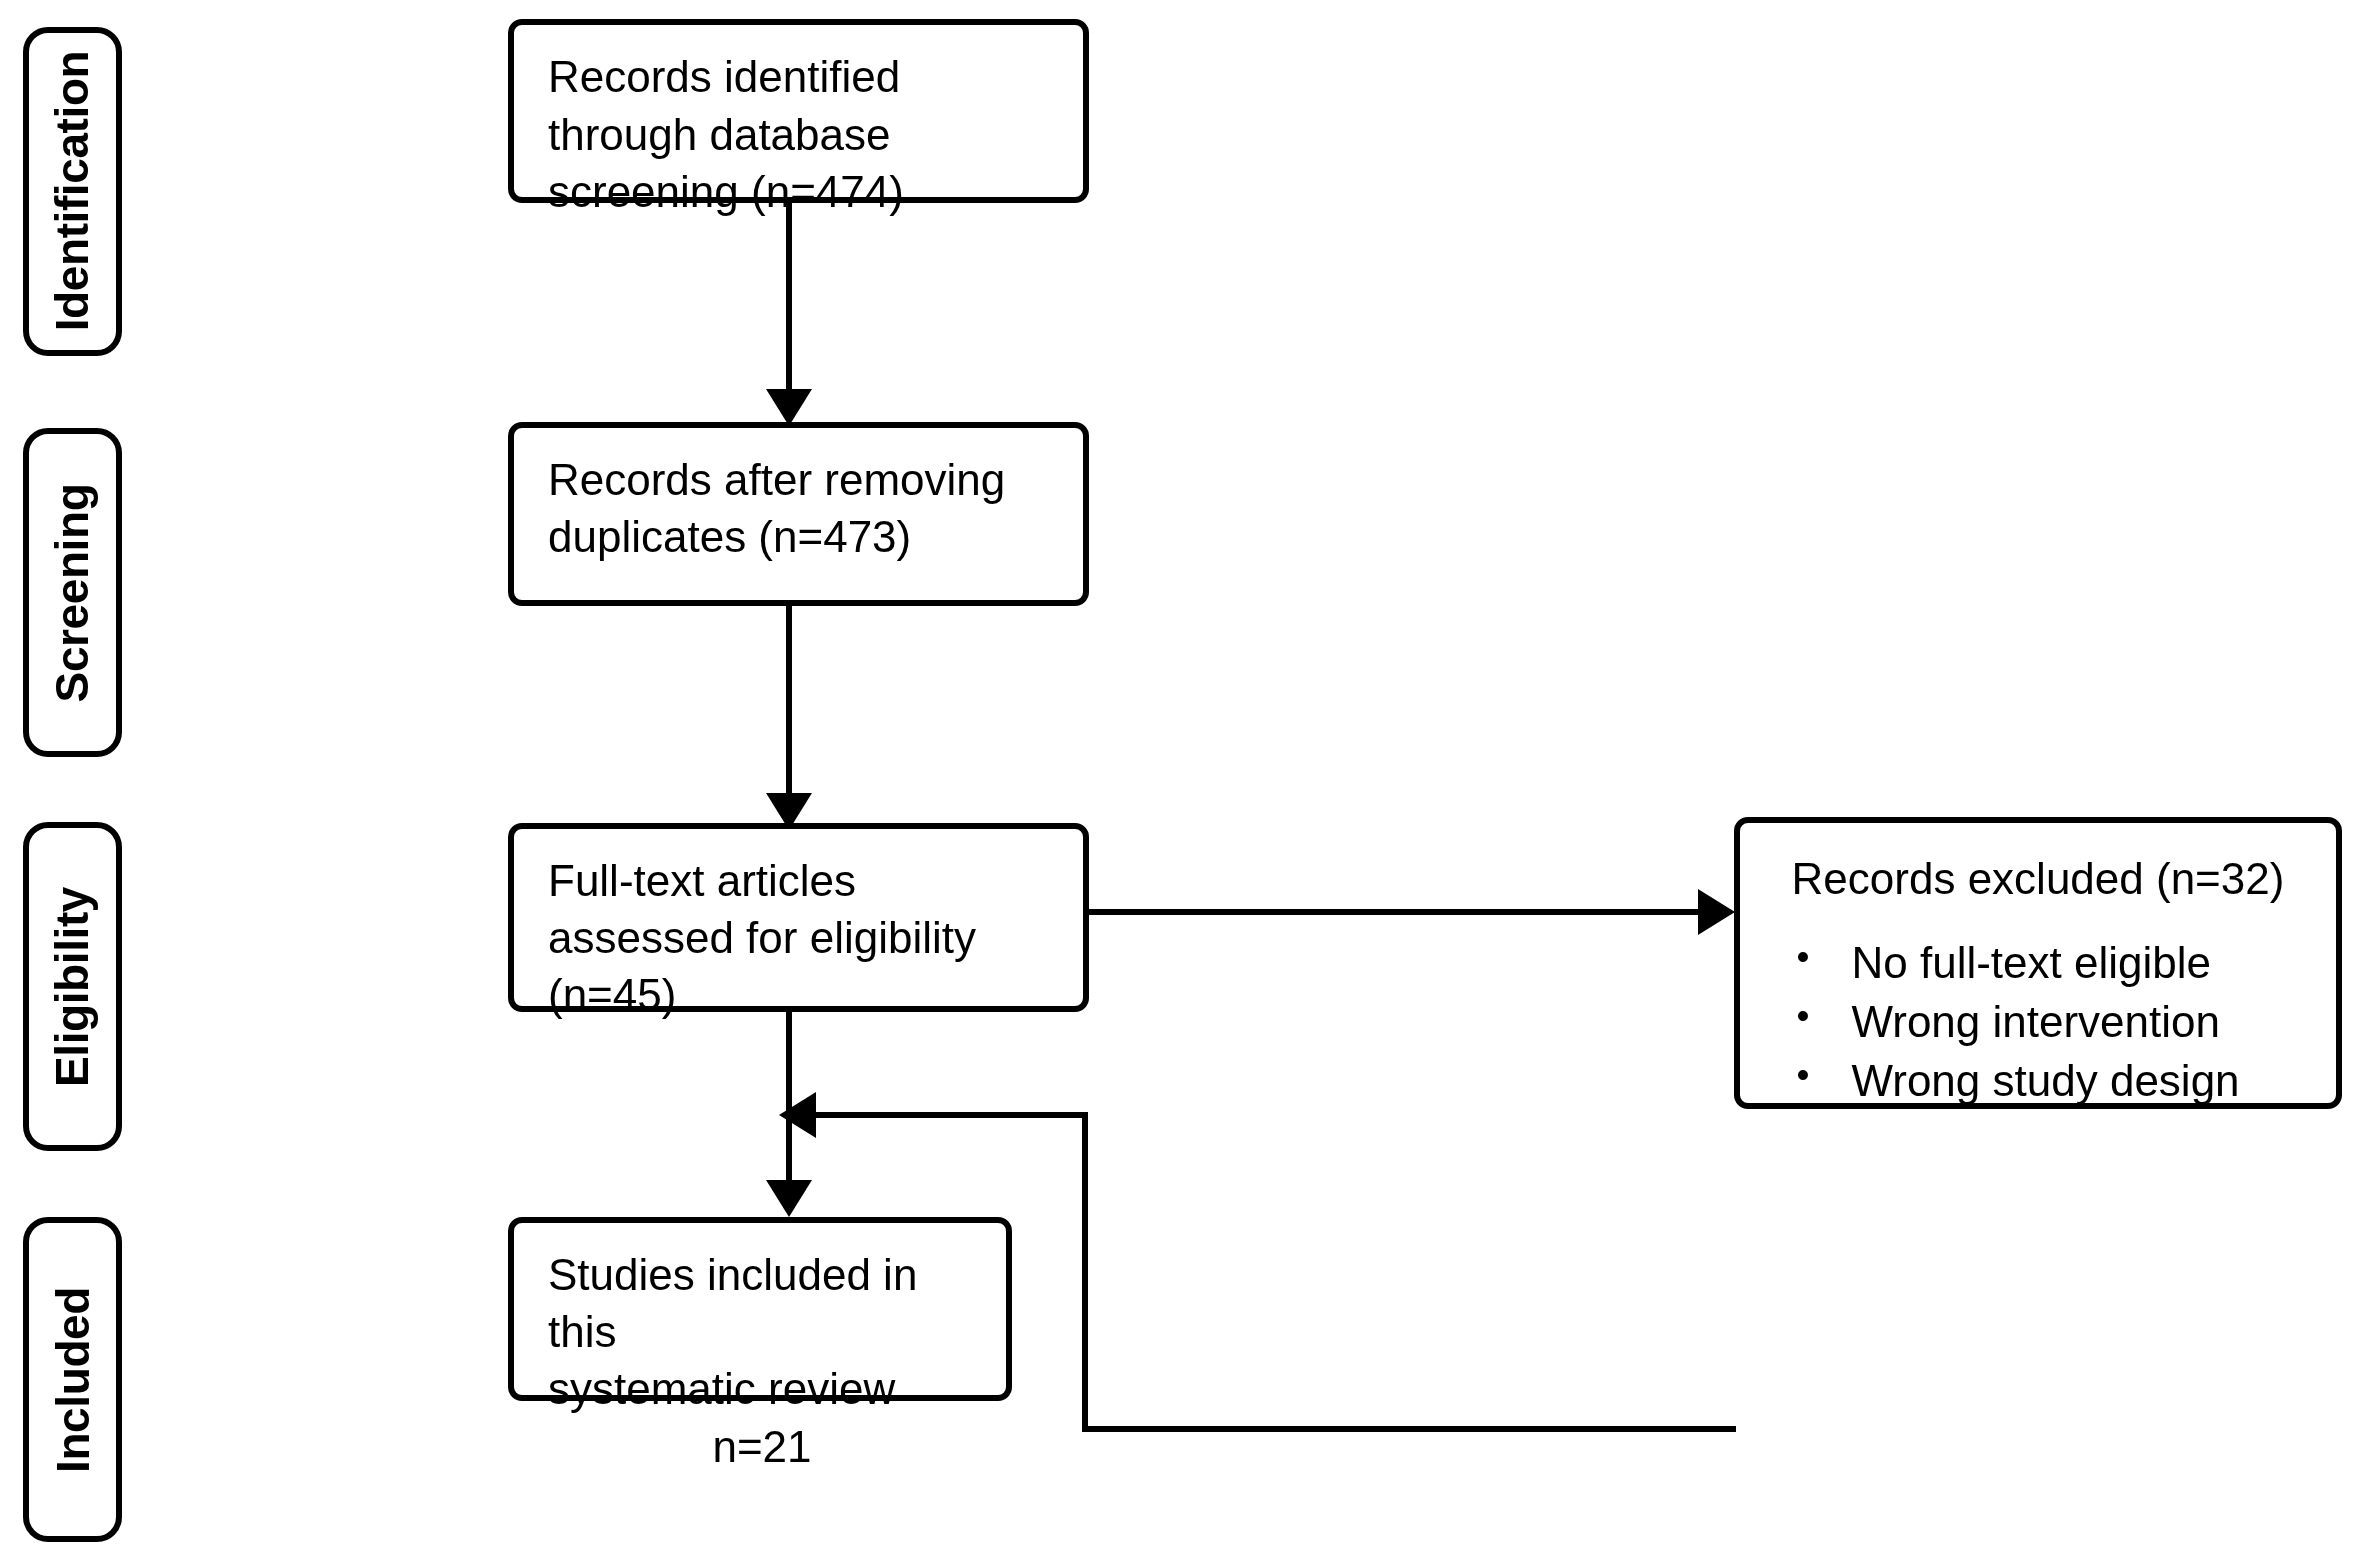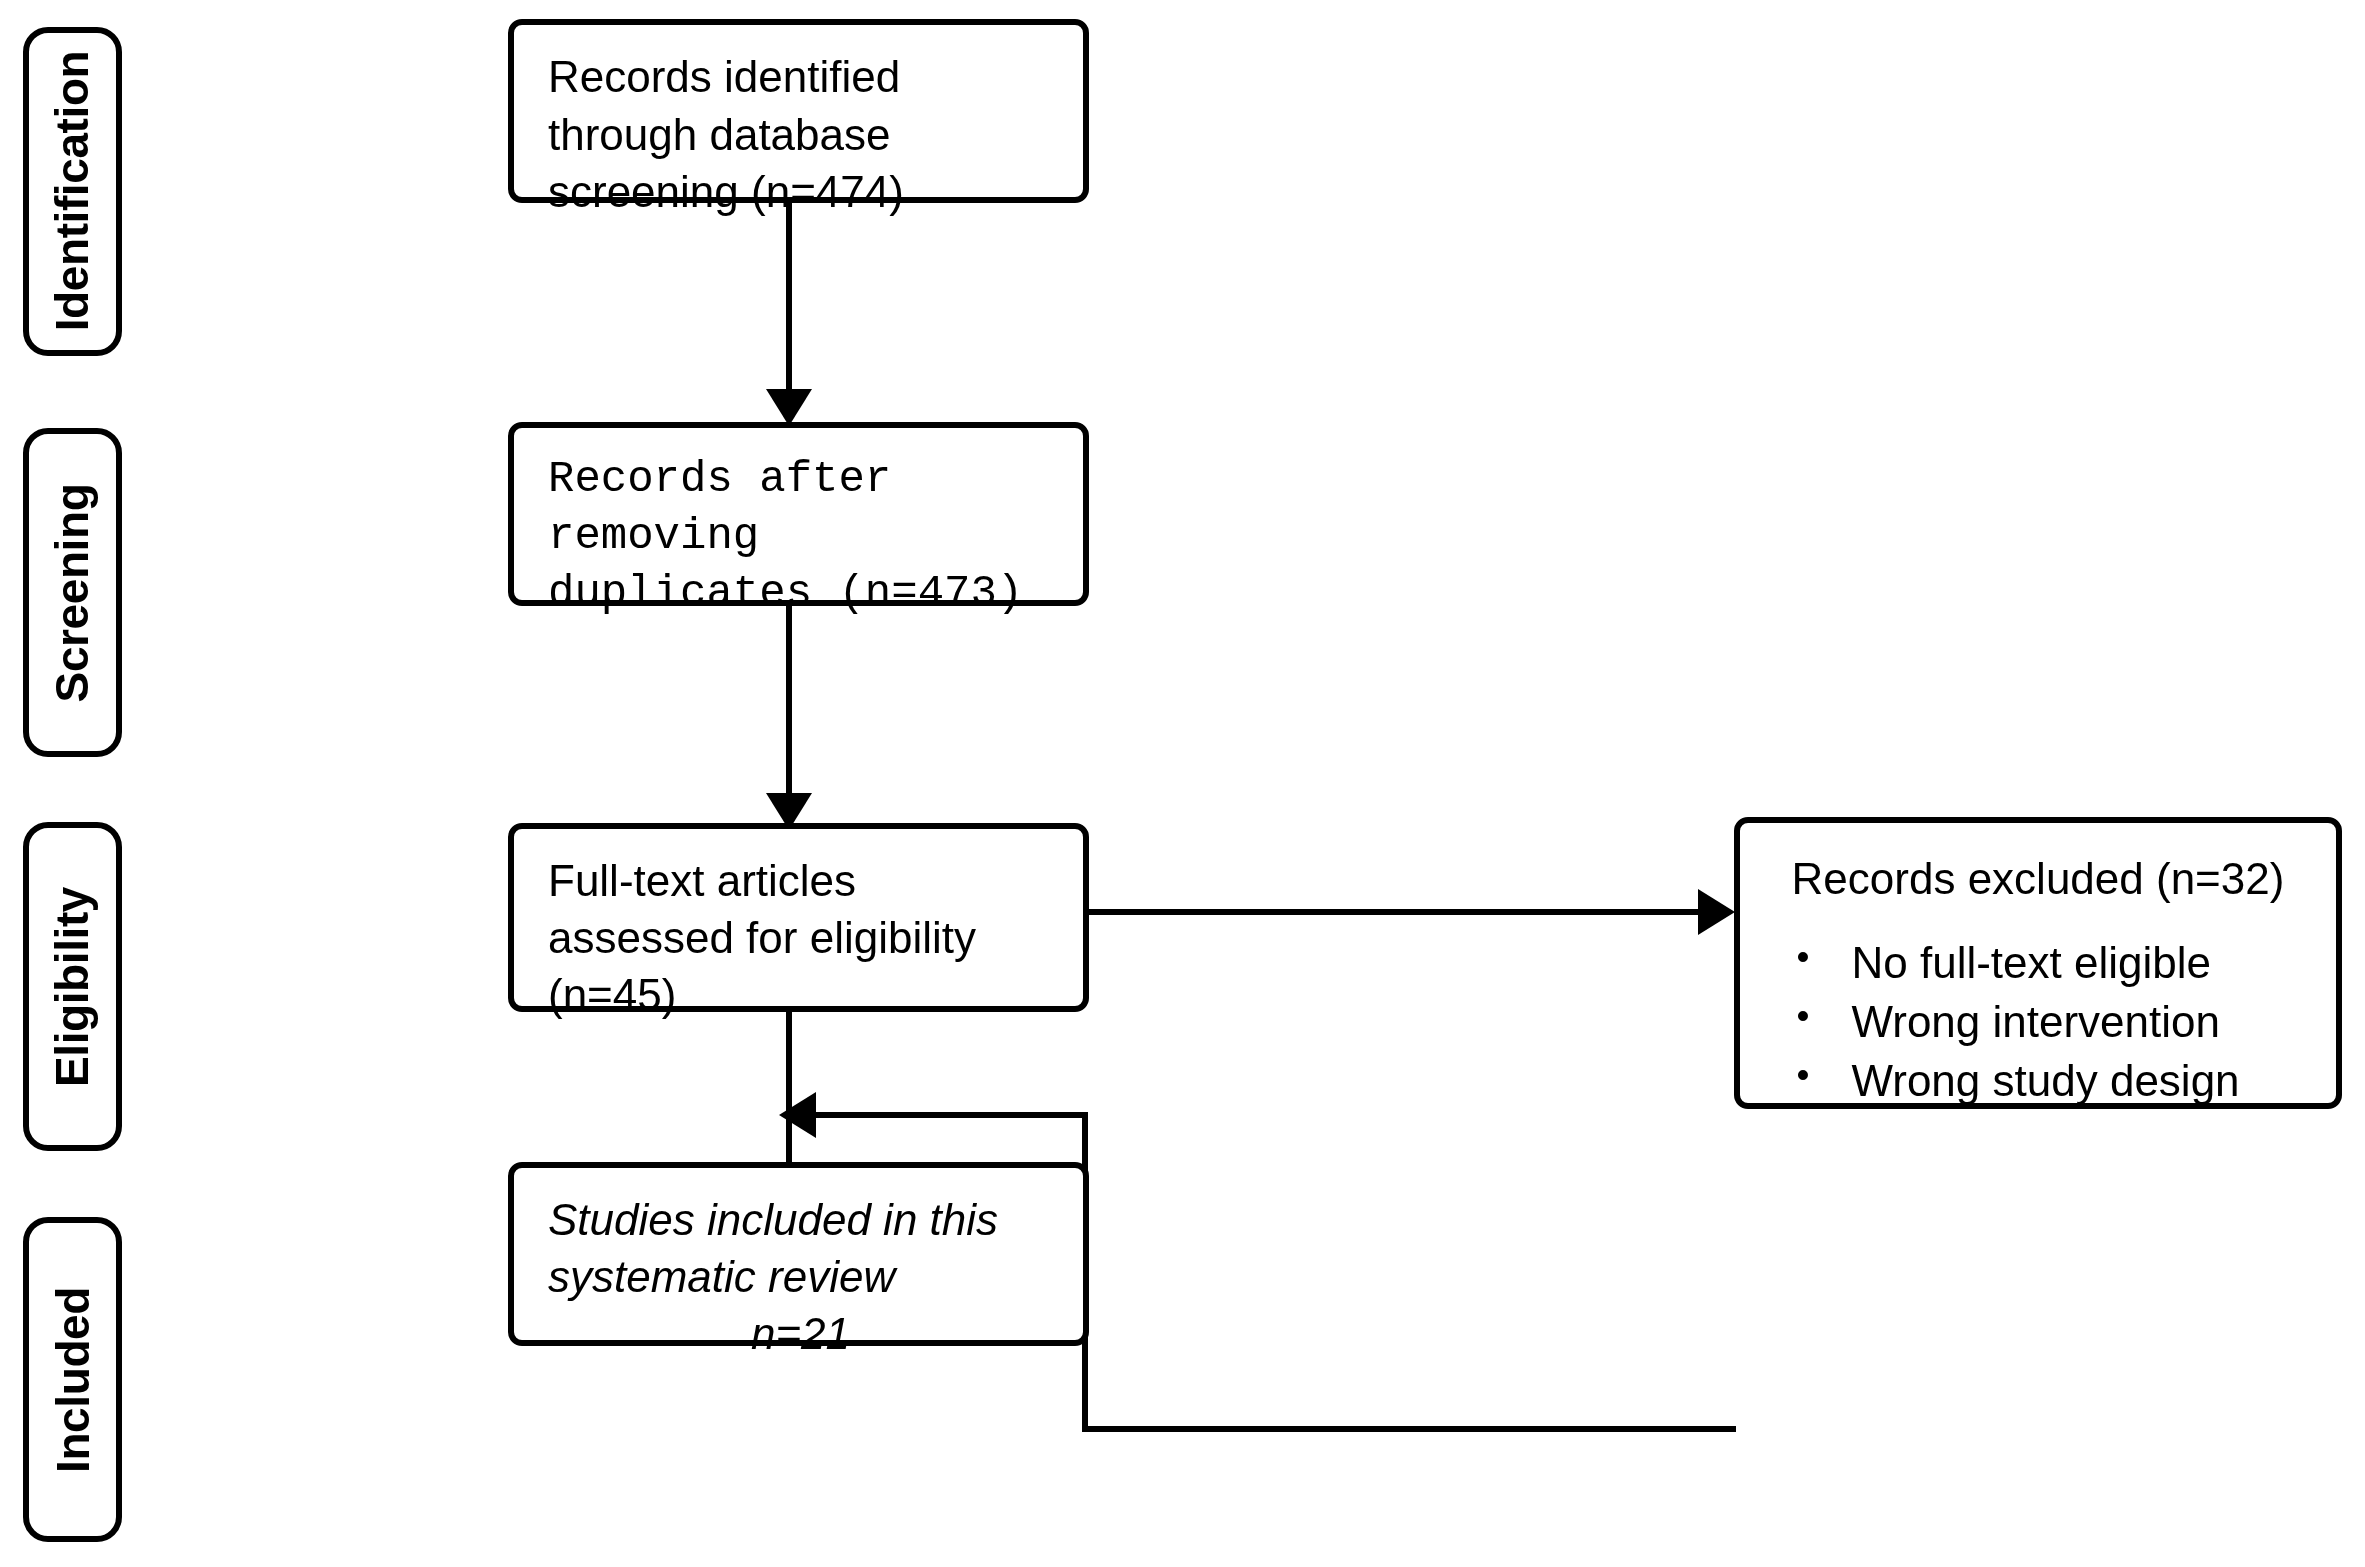--- a/index.html
+++ b/index.html
@@ -155,41 +155,41 @@
   <div class="arrow-left" style="left:779px; top:1092px;"></div>
   <div class="conn-v" style="left:1082px; top:1112px; height:320px;"></div>
   <div class="conn-h" style="left:1082px; top:1426px; width:654px;"></div>
 
   <div class="node-box" style="left:508px; top:19.4px; width:581px; height:184px;">
     <div class="node-text">Records identified
 through database
 screening (n=474)</div>
   </div>
 
-  <div class="node-box" style="left:508px; top:422px; width:581px; height:184px;font-family:Liberation Mono, monospace;">
+  <div class="node-box" style="left:508px; top:422px; width:581px; height:184px;">
     <div class="node-text">Records after removing
 duplicates (n=473)</div>
   </div>
 
   <div class="node-box" style="left:508px; top:823px; width:581px; height:189px;">
     <div class="node-text">Full-text articles
 assessed for eligibility
 (n=45)</div>
   </div>
 
   <div class="node-box" style="left:1734px; top:817px; width:608px; height:292px; padding:26.5px 26.5px 17.7px 26.5px;">
     <div class="excl-head">Records excluded (n=32)</div>
     <ul class="excl-list">
       <li>No full-text eligible</li>
       <li>Wrong intervention</li>
       <li>Wrong study design</li>
     </ul>
   </div>
 
-  <div class="node-box" style="left:508px; top:1162px; width:581px; height:184px;font-style:italic;">
+  <div class="node-box" style="left:508px; top:1217px; width:504px; height:184px;">
     <div class="node-text">Studies included in this
 systematic review</div>
     <div class="node-text node-text-center">n=21</div>
   </div>
 
 
 </div>
 
 
 </body></html>

